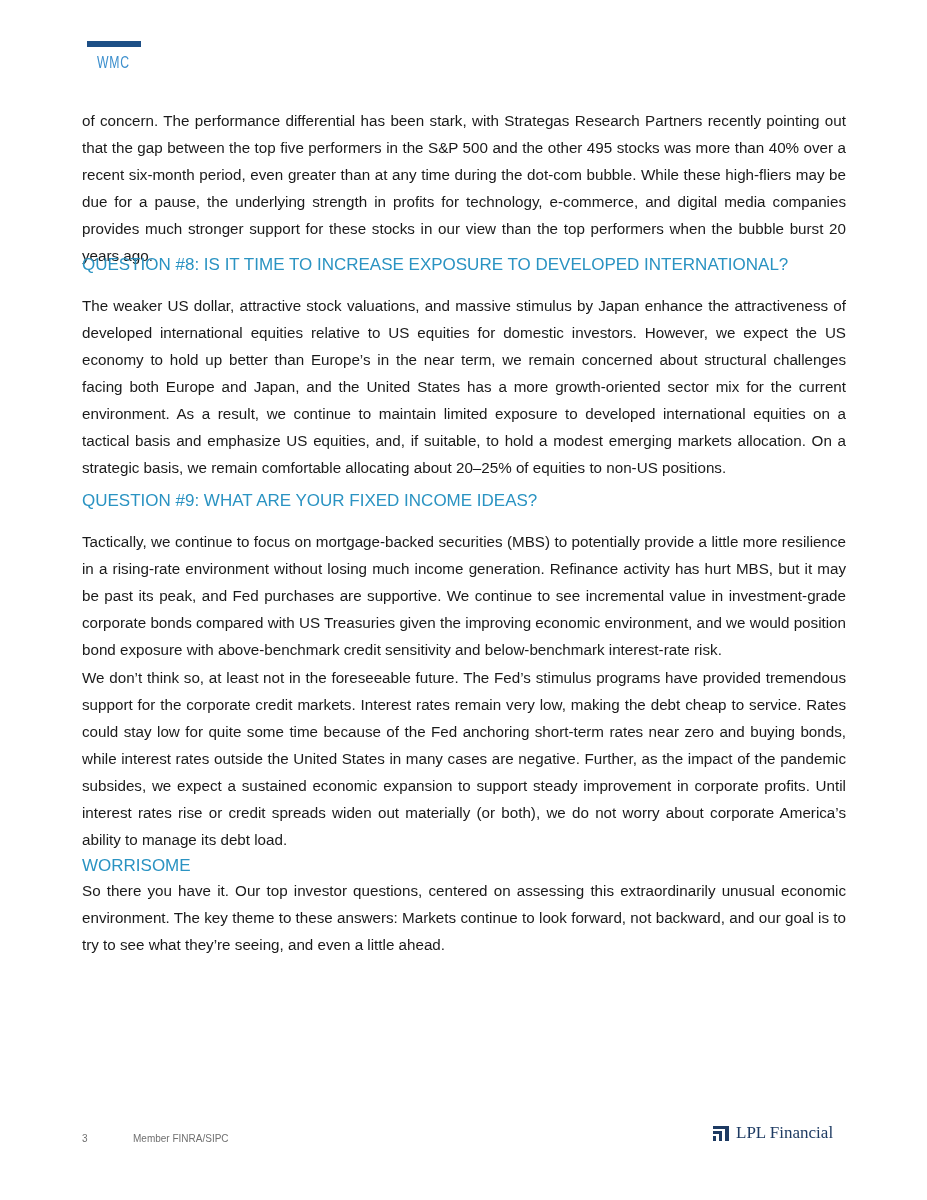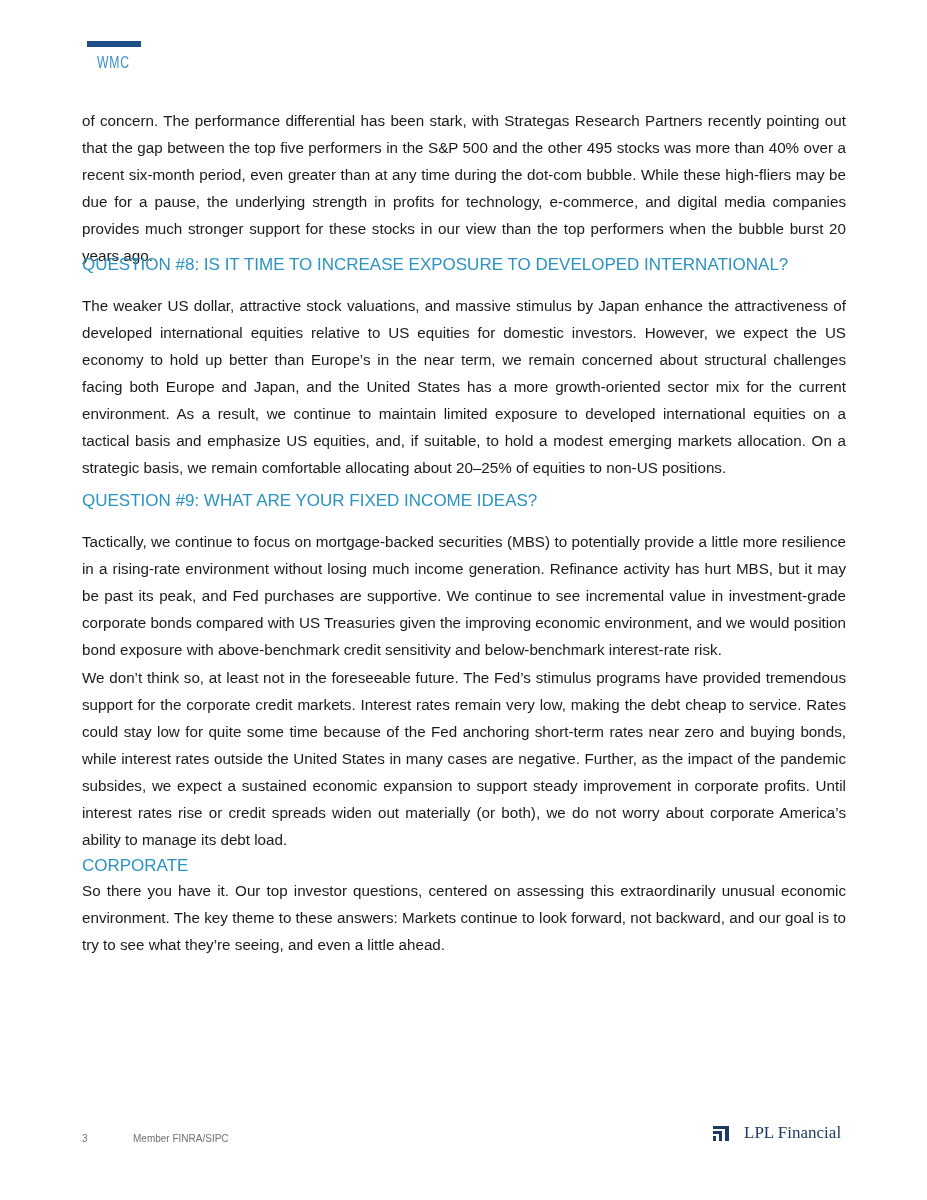--- a/index.html
+++ b/index.html
@@ -8,21 +8,21 @@
     .logo { position: absolute; left: 87px; top: 41px; width: 55px; text-align: center; }
     .logo-bar { width: 54px; height: 6px; background: #1d4f86; }
     .logo-text { margin-top: 6px; margin-left: 10px; font-family: "Liberation Sans", sans-serif;
       font-size: 17px; color: #3c8fcd; letter-spacing: 1px; transform: scaleX(0.72); transform-origin: left;
       font-weight: normal; }
     p.body { margin: 0; font-size: 15.2px; line-height: 27px; text-align: justify; }
     h2.q { margin: 0; font-weight: normal; color: #2a93c2; font-size: 17px; line-height: 22px; }
     .sec { position: absolute; left: 82px; width: 764px; }
     .footer-num { position: absolute; left: 82px; top: 1133px; font-size: 10px; color: #707070; }
     .footer-member { position: absolute; left: 133px; top: 1133px; font-size: 10px; color: #707070; }
-    .lpl { position: absolute; left: 713px; top: 1123px; display: flex; align-items: center; gap: 15px; }
+    .lpl { position: absolute; left: 713px; top: 1123px; display: flex; align-items: center; gap: 7px; }
     .lpl-text { font-family: "Liberation Serif", serif; font-size: 17px; color: #1d3a62; }
   </style>
 </head>
 <body>
 
 <div class="logo">
   <div class="logo-bar"></div>
   <div class="logo-text">WMC</div>
 </div>
 
@@ -38,21 +38,21 @@
 <div class="sec" style="top:454px;margin-top:36px;">
   <h2 class="q">QUESTION #9: WHAT ARE YOUR FIXED INCOME IDEAS?</h2>
   <p class="body" style="margin-top:16px;">Tactically, we continue to focus on mortgage-backed securities (MBS) to potentially provide a little more resilience in a rising-rate environment without losing much income generation. Refinance activity has hurt MBS, but it may be past its peak, and Fed purchases are supportive. We continue to see incremental value in investment-grade corporate bonds compared with US Treasuries given the improving economic environment, and we would position bond exposure with above-benchmark credit sensitivity and below-benchmark interest-rate risk.</p>
 </div>
 
 <div class="sec" style="top:648px;">
   <p class="body" style="margin-top:16px;">We don’t think so, at least not in the foreseeable future. The Fed’s stimulus programs have provided tremendous support for the corporate credit markets. Interest rates remain very low, making the debt cheap to service. Rates could stay low for quite some time because of the Fed anchoring short-term rates near zero and buying bonds, while interest rates outside the United States in many cases are negative. Further, as the impact of the pandemic subsides, we expect a sustained economic expansion to support steady improvement in corporate profits. Until interest rates rise or credit spreads widen out materially (or both), we do not worry about corporate America’s ability to manage its debt load.</p>
 </div>
 
 <div class="sec" style="top:855px;">
-  <h2 class="q">CORPORATE</h2>
+  <h2 class="q">WORRISOME</h2>
   <p class="body" style="">So there you have it. Our top investor questions, centered on assessing this extraordinarily unusual economic environment. The key theme to these answers: Markets continue to look forward, not backward, and our goal is to try to see what they’re seeing, and even a little ahead.</p>
 </div>
 
 <div class="footer-num">3</div>
 <div class="footer-member">Member FINRA/SIPC</div>
 
 <div class="lpl">
   <svg width="16" height="15" viewBox="0 0 16 15">
     <rect x="0" y="0" width="16" height="3" fill="#1d3a62"></rect>
     <rect x="12" y="0" width="4" height="15" fill="#1d3a62"></rect>

